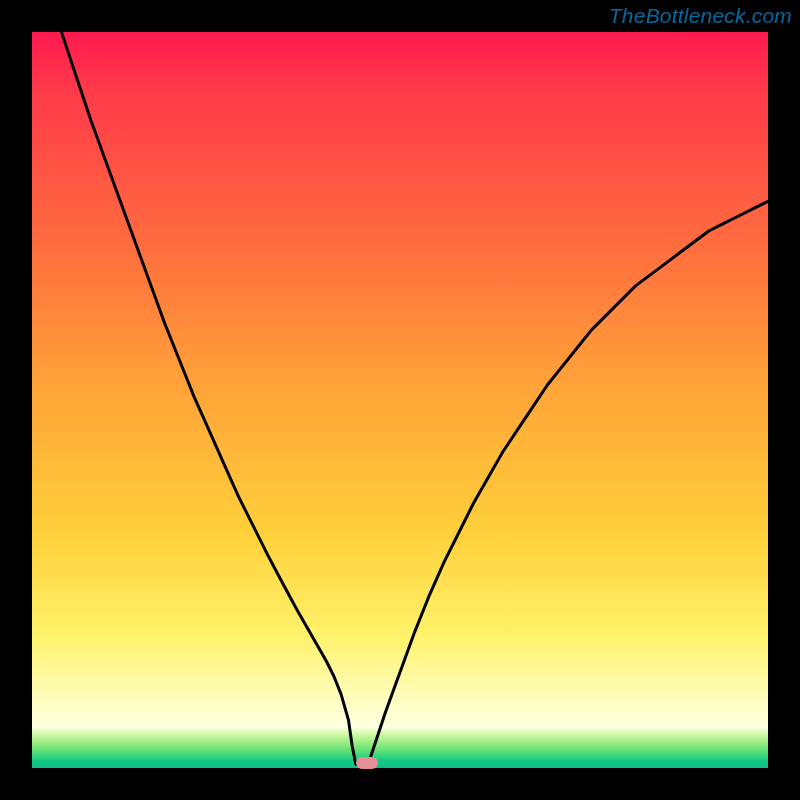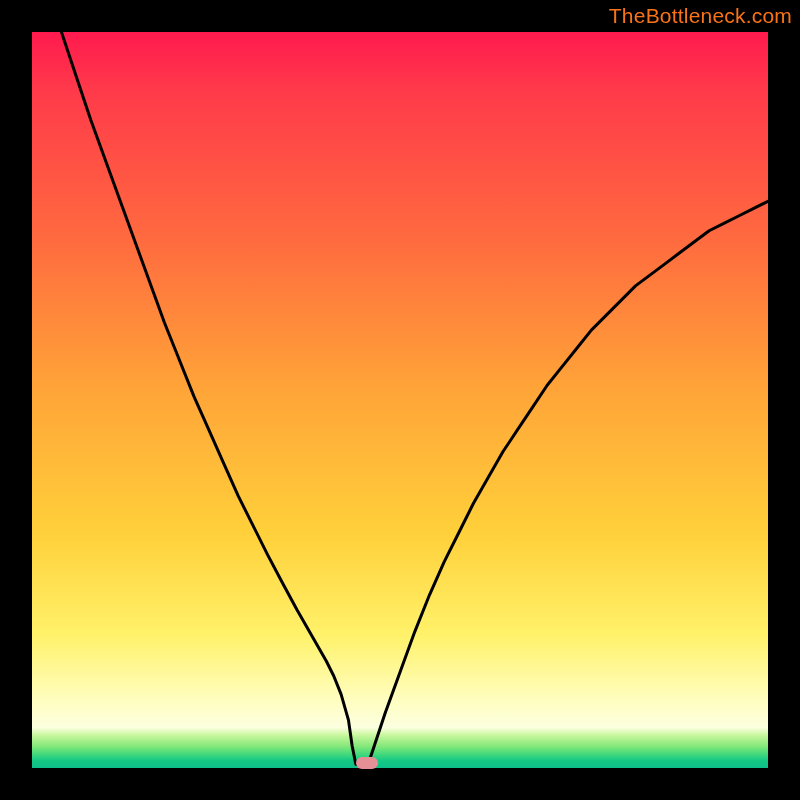--- a/index.html
+++ b/index.html
@@ -56,24 +56,25 @@
     width: 22px;
     height: 12px;
     border-radius: 6px;
     background: #e59096;
     transform: translate(-50%, -50%);
   }
   .watermark {
     position: absolute;
     top: 4px;
     right: 8px;
-    color: #f97316;
+    color: #0369a1;
     font-size: 21px;
     letter-spacing: 0.2px;
     user-select: none;
+    font-style: italic;
   }
 </style>
 </head>
 <body>
 
 <div class="frame">
   <div class="watermark">TheBottleneck.com</div>
 
   <div class="plot">
     <svg class="curve" viewBox="0 0 736 736" preserveAspectRatio="none">

